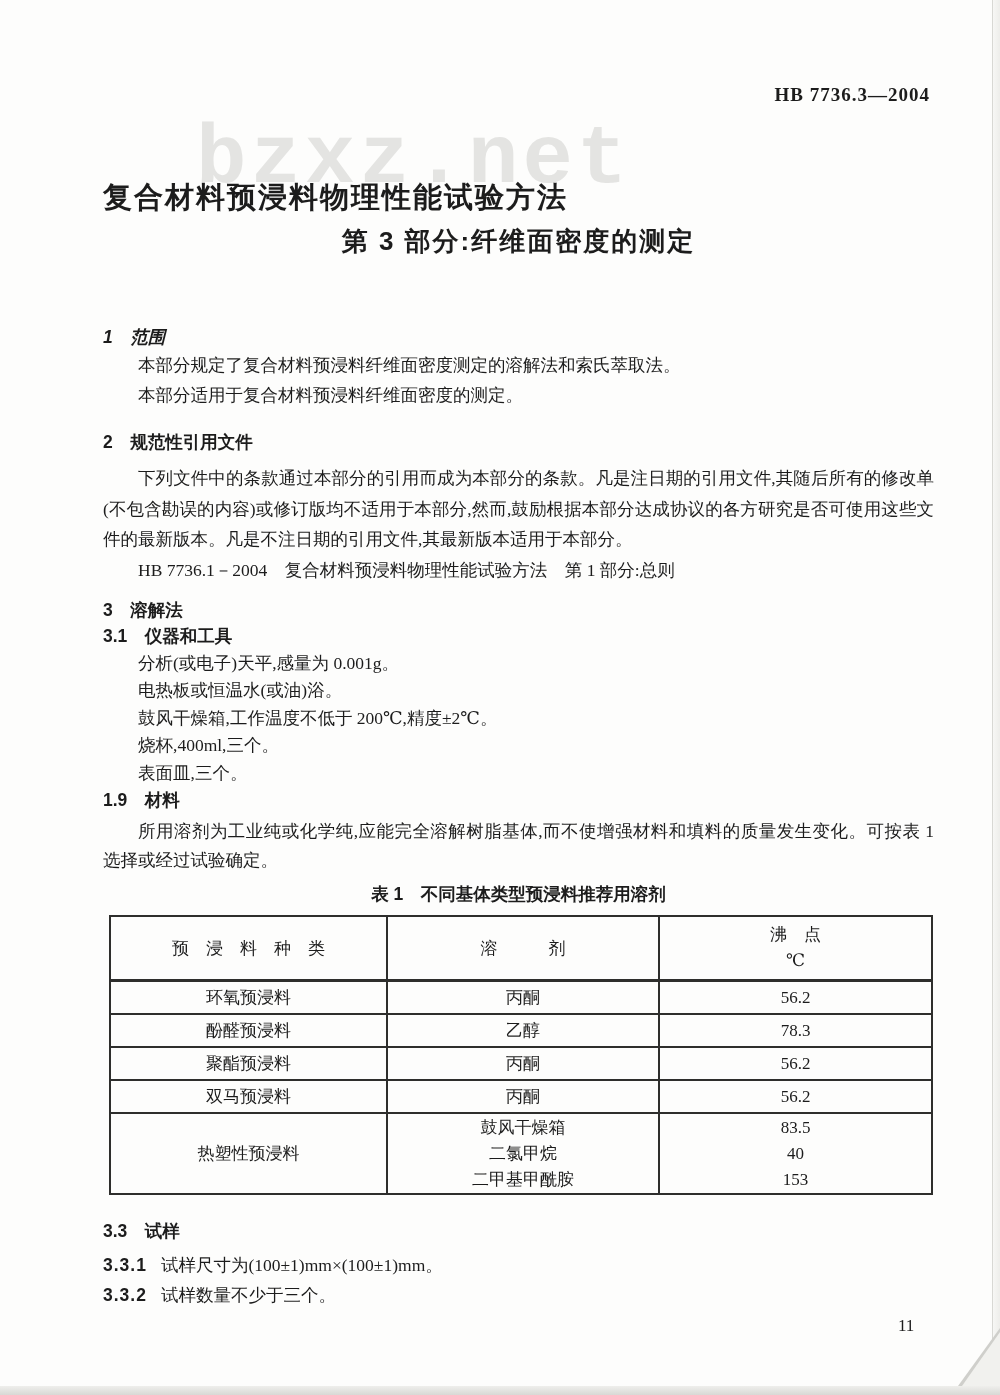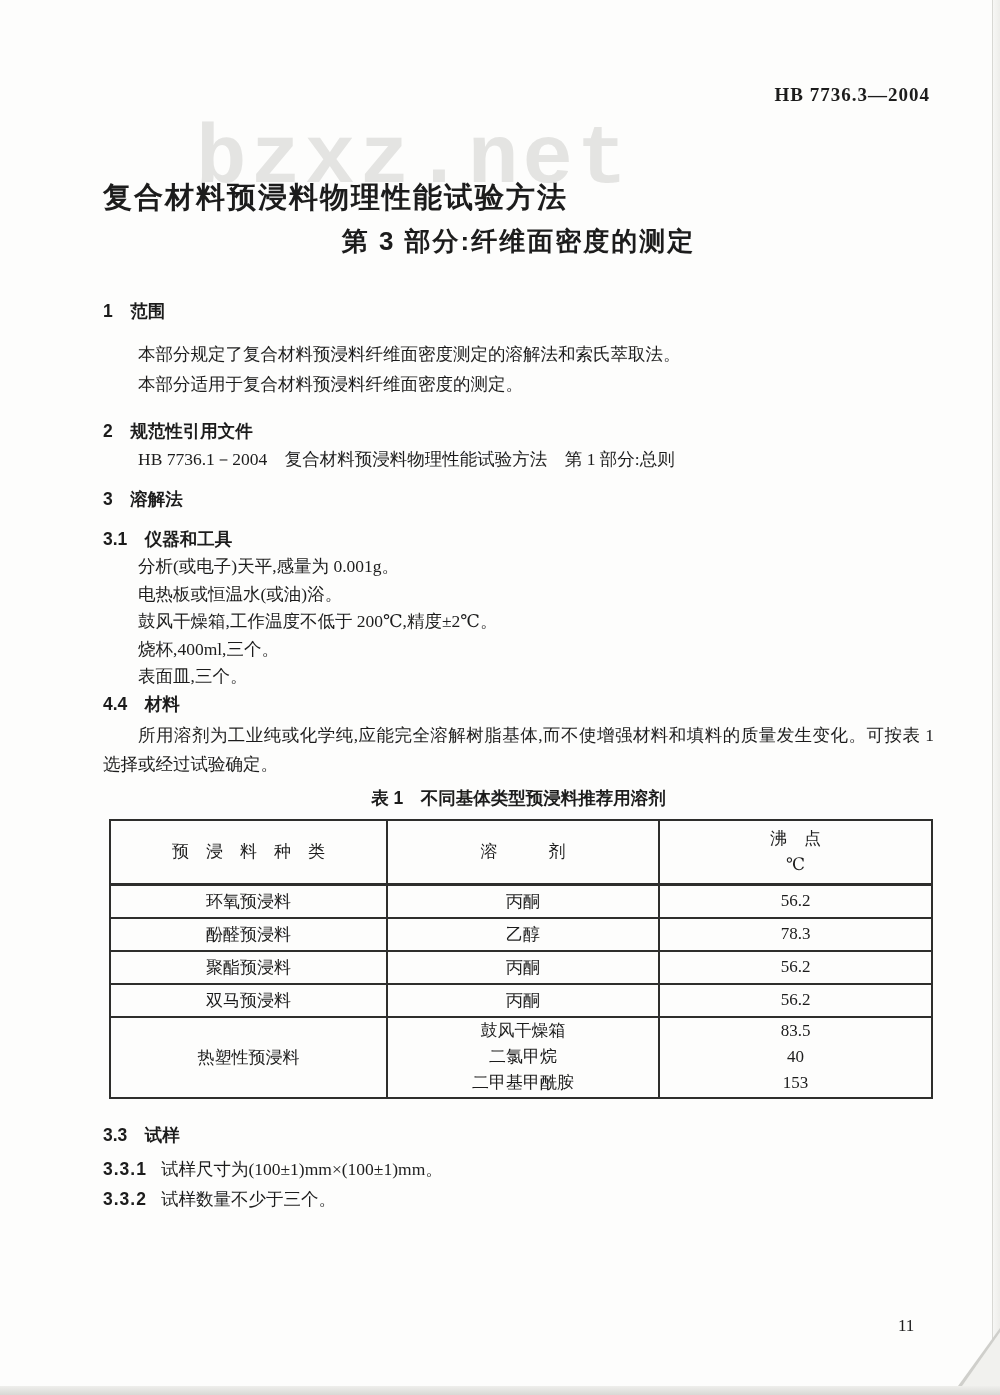--- a/index.html
+++ b/index.html
@@ -52,30 +52,30 @@
   }
   .title2 {
     margin: 8px 0 0 0; text-align: center;
     font-family: "Liberation Sans", "DejaVu Sans", sans-serif;
     font-weight: 700; font-size: 26px; line-height: 34px; letter-spacing: 2px;
   }
   .sec-heading {
     font-family: "Liberation Sans", "DejaVu Sans", sans-serif;
     font-weight: 700; font-size: 17.5px; line-height: 25px;
   }
-  .h-s1 { margin-top: 41px; }
+  .h-s1 { margin-top: 67px; font-style: italic; }
   .h-s2 { margin-top: 20px; }
   .h-s3 { margin-top: 13px; }
-  .h-s31 { margin-top: 15px; }
+  .h-s31 { margin-top: 1px; }
   .h-s32 { margin-top: 1px; }
   .h-s33 { margin-top: 24px; }
   .body-p {
     font-size: 17.5px; line-height: 30px; text-indent: 2em; margin: 0;
   }
-  .p-after-heading { margin-top: 15px; }
+  .p-after-heading { }
   .justify { text-align: justify; margin-top: 8px; line-height: 30.5px; }
   .ref-line { font-size: 17.5px; line-height: 30px; text-indent: 2em; }
   .tool-item { font-size: 17.5px; line-height: 27.5px; padding-left: 2em; }
   .tools { margin-top: 1px; }
   .mat-p { margin-top: 4px; line-height: 29px; }
   .table-caption {
     margin-top: 7px; text-align: center;
     font-family: Liberation Sans, sans-serif;
     font-weight: 700; font-size: 17.5px; line-height: 25px;
   }
@@ -116,34 +116,35 @@
   <div class="content">
 
     <div class="title1">复合材料预浸料物理性能试验方法</div>
     <div class="title2">第 3 部分:纤维面密度的测定</div>
 
     <div class="sec-heading h-s1">1　范围</div>
     <p class="body-p p-after-heading">本部分规定了复合材料预浸料纤维面密度测定的溶解法和索氏萃取法。</p>
     <p class="body-p">本部分适用于复合材料预浸料纤维面密度的测定。</p>
 
     <div class="sec-heading h-s2">2　规范性引用文件</div>
+    <p class="body-p justify">下列文件中的条款通过本部分的引用而成为本部分的条款。凡是注日期的引用文件,其随后所有的修改单(不包含勘误的内容)或修订版均不适用于本部分,然而,鼓励根据本部分达成协议的各方研究是否可使用这些文件的最新版本。凡是不注日期的引用文件,其最新版本适用于本部分。</p>
     <div class="ref-line">HB 7736.1－2004　复合材料预浸料物理性能试验方法　第 1 部分:总则</div>
 
     <div class="sec-heading h-s3">3　溶解法</div>
 
     <div class="sec-heading h-s31">3.1　仪器和工具</div>
     <div class="tools">
       <div class="tool-item">分析(或电子)天平,感量为 0.001g。</div>
       <div class="tool-item">电热板或恒温水(或油)浴。</div>
       <div class="tool-item">鼓风干燥箱,工作温度不低于 200℃,精度±2℃。</div>
       <div class="tool-item">烧杯,400ml,三个。</div>
       <div class="tool-item">表面皿,三个。</div>
     </div>
 
-    <div class="sec-heading h-s32">4.4　材料</div>
+    <div class="sec-heading h-s32">1.9　材料</div>
     <p class="body-p justify mat-p">所用溶剂为工业纯或化学纯,应能完全溶解树脂基体,而不使增强材料和填料的质量发生变化。可按表 1 选择或经过试验确定。</p>
 
     <div class="table-caption">表 1　不同基体类型预浸料推荐用溶剂</div>
 
     <table class="solvent-table">
       <colgroup>
         <col style="width:277px">
           <col style="width:272px">
           <col style="width:273px">
       </colgroup>

